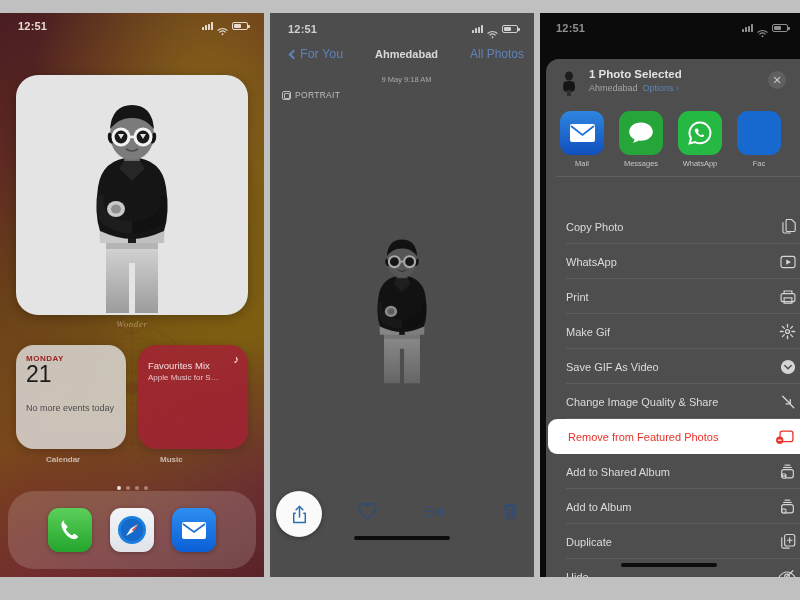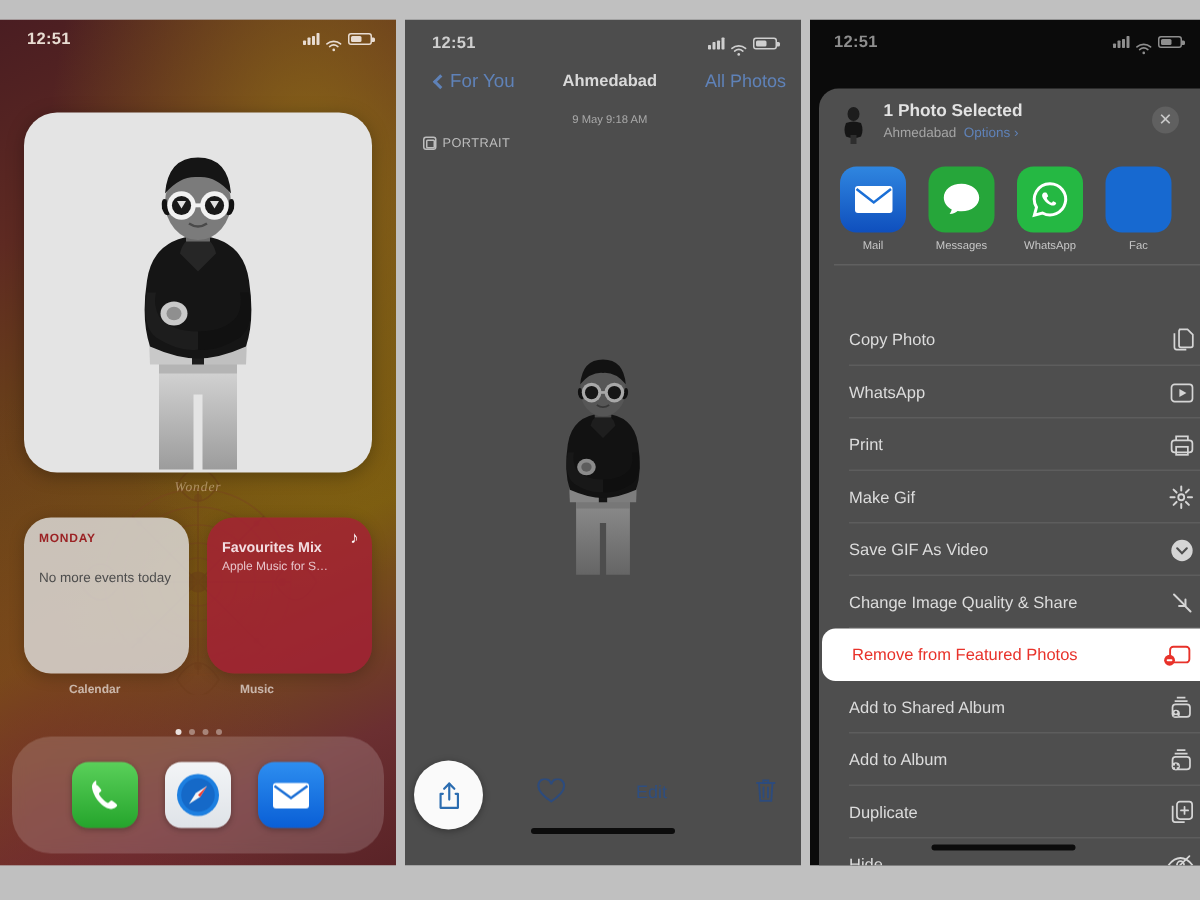--- a/index.html
+++ b/index.html
@@ -60,21 +60,21 @@
   .w-cal { background:rgba(225,225,225,.80); }
   .w-cal .cd { color:#9b2224; font-size:8px; font-weight:bold; letter-spacing:.5px; }
   .w-cal .cn { color:#1b1b1b; font-size:23px; font-weight:300; line-height:24px; margin-top:-1px;}
   .w-cal .ce { color:#4c4c4c; font-size:9px; line-height:12px; margin-top:16px; }
   .w-mus { background:rgba(165,32,52,.82); }
   .w-mus .art { width:60px; height:60px; border-radius:5px; overflow:hidden; position:relative;
                 background:radial-gradient(circle at 72% 62%, #8a6bd6 0%, #5b3bb0 36%, #2d1f6e 72%, #1a1247 100%); }
   .w-mus .art .t1 { position:absolute; left:5px; top:16px; color:#fff; font-size:9px; font-weight:bold; }
   .w-mus .art .t2 { position:absolute; left:5px; top:26px; color:#d8d2ec; font-size:7px; }
   .w-mus .note { position:absolute; right:9px; top:8px; color:#fff; font-size:11px; }
-  .w-mus .l1 { color:#f3dde1; font-size:9.5px; font-weight:700; margin-top:6px; }
+  .w-mus .l1 { color:#f3dde1; font-size:9.5px; font-weight:400; margin-top:6px; }
   .w-mus .l2 { color:#e7c3c9; font-size:8px; margin-top:2px; }
   .w-lab { position:absolute; top:442px; font-size:8px; color:rgba(255,255,255,.62);font-weight:bold; }
   .w-lab.a { left:46px; } .w-lab.b { left:160px; }
 
   .dots { position:absolute; left:0; right:0; top:473px; display:flex; gap:5px;
           justify-content:center; align-items:center; }
   .dots span { width:4px; height:4px; border-radius:50%; background:rgba(255,255,255,.38); }
   .dots span.on { background:rgba(255,255,255,.85); }
 
   .dock { position:absolute; left:8px; right:8px; bottom:8px; height:78px;
@@ -101,21 +101,21 @@
   .p2-title .s { color:#a9a9a9; font-size:7.5px; margin-top:15px; }
   .p2-all { color:#5f82b8; font-size:12px; }
   .p2-portrait { position:absolute; left:12px; top:77px; display:flex; align-items:center;
                  gap:4px; color:#bdbdbd; font-size:8.5px; letter-spacing:.3px; }
   .cube { width:9px; height:9px; border:1.2px solid currentColor; border-radius:2px;
           position:relative; }
   .cube::after { content:""; position:absolute; left:1.2px; top:1.2px; width:4px; height:4px;
                  border:1.2px solid currentColor; border-radius:1px; }
   .p2-photo { position:absolute; left:0; right:0; top:100px; bottom:70px;
               display:flex; align-items:center; justify-content:center; }
-  .p2-bar { position:absolute; left:0; right:0; bottom:14px; height:56px;
+  .p2-bar { position:absolute; left:0; right:0; bottom:30px; height:56px;
             display:flex; align-items:center; }
   .share-fab { position:absolute; left:6px; top:0; width:46px; height:46px; border-radius:50%;
                background:#fafafa; display:flex; align-items:center; justify-content:center;
                box-shadow:0 1px 5px rgba(0,0,0,.35); }
   .p2-heart { position:absolute; left:88px; top:12px; color:#2d4b7c; }
   .p2-edit  { position:absolute; left:154px; top:14px; color:#2e4e80; font-size:12px; }
   .p2-trash { position:absolute; right:16px; top:11px; color:#2d4b7c; }
   .homebar { position:absolute; left:50%; transform:translateX(-50%); bottom:7px;
              width:96px; height:4px; border-radius:3px; background:#0c0c0c; }
 
@@ -265,20 +265,21 @@
           </g>
 
           <path d="M94 50 q6 4 12 0" stroke="#4a4a4a" stroke-width="1.6" fill="none"></path>
         </svg>
       </div>
     </div>
 
     <div class="w-row">
       <div class="w-card w-cal">
         <div class="cd">MONDAY</div>
+        <div class="cn">21</div>
         <div class="ce">No more events today</div>
       </div>
       <div class="w-card w-mus">
         <div class="note">♪</div>
         <div class="l1">Favourites Mix</div>
         <div class="l2">Apple Music for S…</div>
       </div>
     </div>
     <div class="w-lab a">Calendar</div>
     <div class="w-lab b">Music</div>

